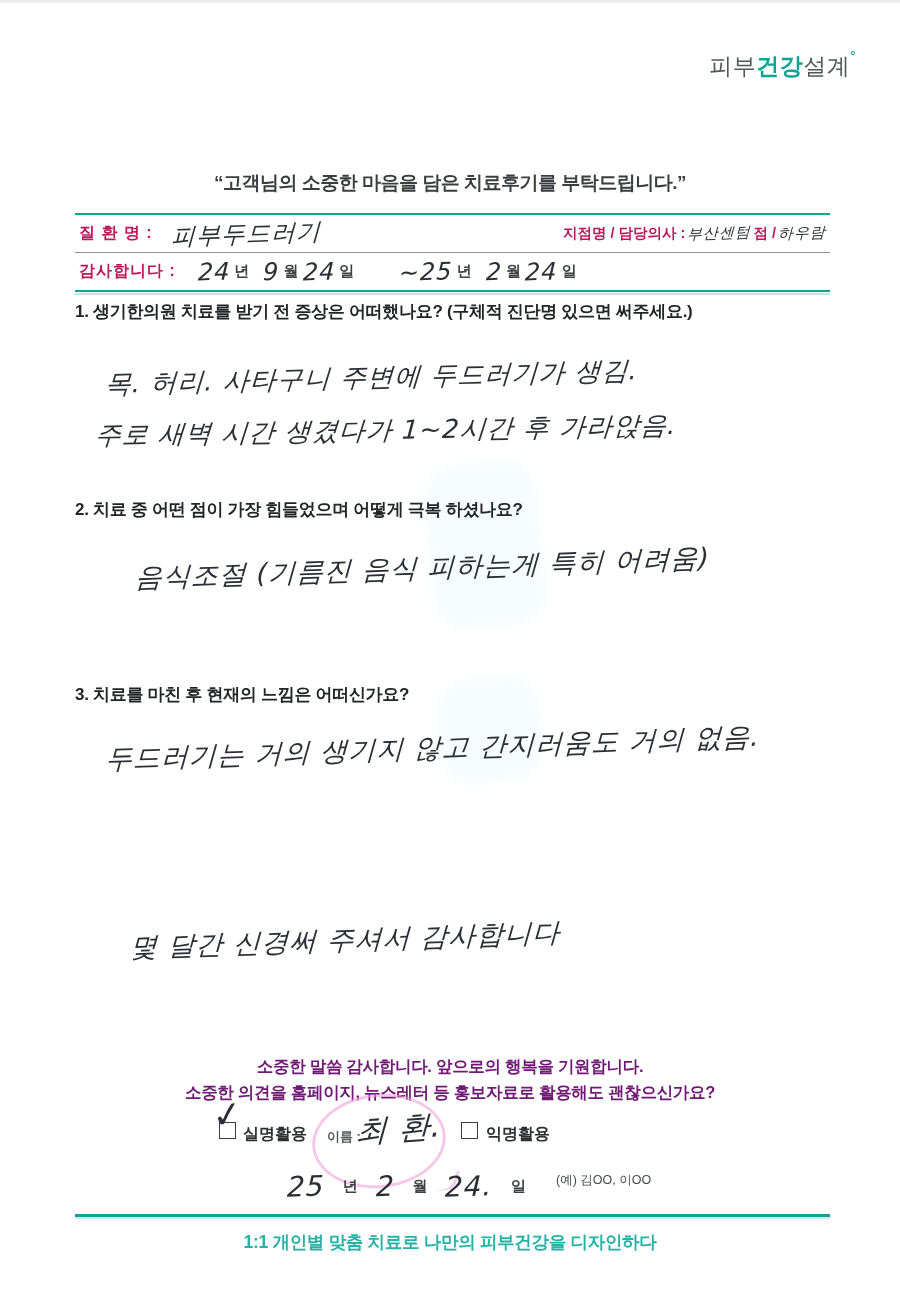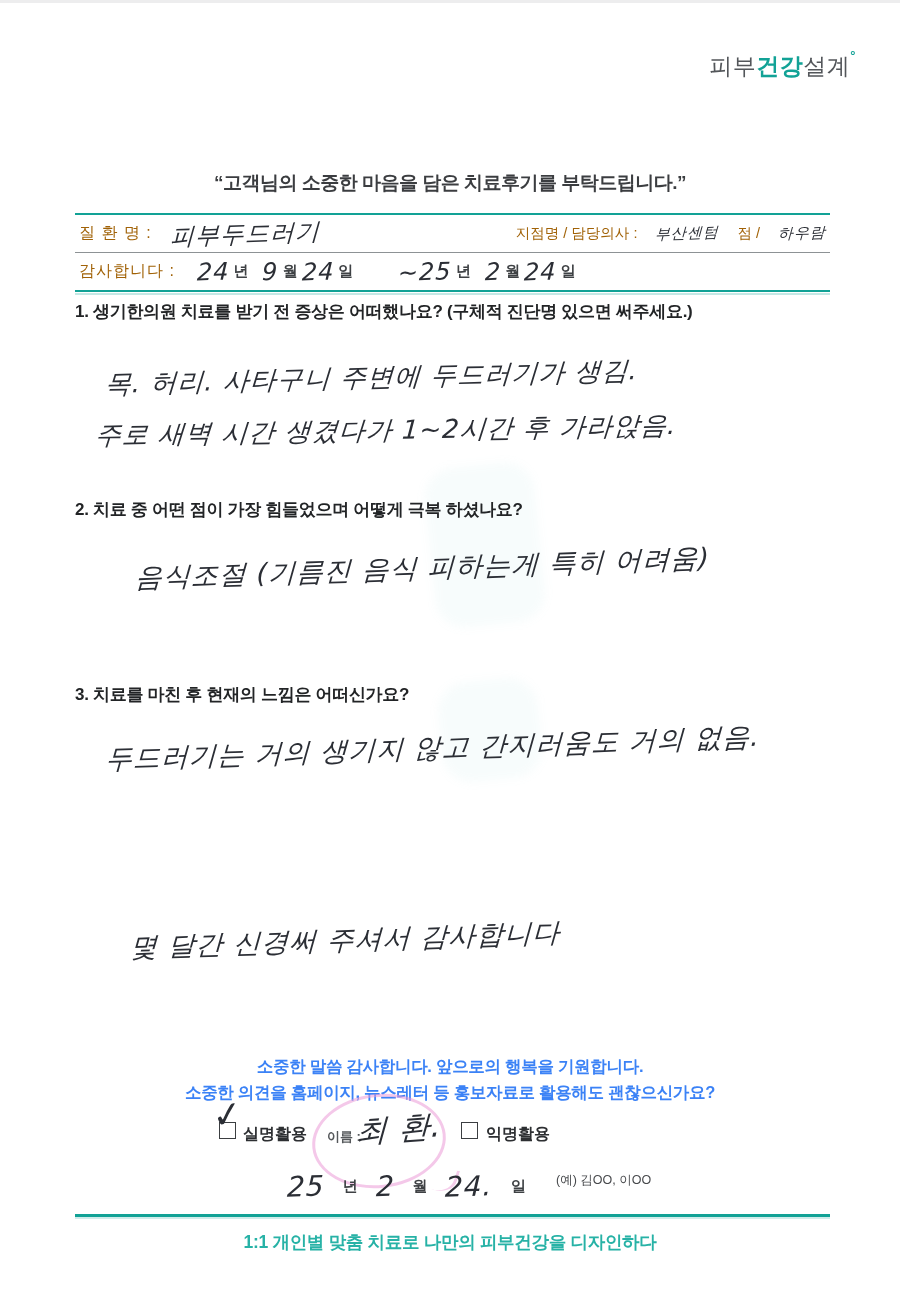--- a/index.html
+++ b/index.html
@@ -30,40 +30,40 @@
   .title .accent{color:#12a296;}
   .subtitle{position:absolute;top:170px;left:0;right:0;text-align:center;
             font-size:19px;font-weight:700;color:#3b3d40;letter-spacing:-0.5px;}
 
   
   .info-table{position:absolute;left:75px;width:755px;top:213px;
               border-top:2px solid #12a296;}
   .info-row{display:flex;align-items:center;height:37px;padding:0 4px;}
   .info-row.first{border-bottom:1.5px solid #8d9295;}
   .info-table::after{content:"";display:block;height:0;border-bottom:2.5px solid #12a296;box-shadow:0 3px 0 rgba(18,162,150,0.25);}
-  .plabel{font-size:16px;font-weight:400;color:#a16207;letter-spacing:1px;white-space:nowrap;}
+  .plabel{font-size:16px;font-weight:700;color:#be185d;letter-spacing:1px;white-space:nowrap;}
   .plabel.small{font-size:14.5px;letter-spacing:0;}
-  .right-cell{margin-left:auto;display:flex;align-items:center;gap:18px;}
+  .right-cell{margin-left:auto;display:flex;align-items:center;gap:2px;}
 
   
   .hw{font-family:"DejaVu Sans",sans-serif;font-style:italic;color:#2b2e35;
       display:inline-block;letter-spacing:1px;transform:rotate(-2deg) skewX(-4deg);
       white-space:nowrap;}
   .hw-sm{font-size:15px;}
 
   .disease-value{margin-left:18px;font-size:24px;}
   .num{font-size:24px;margin:0 4px;}
   .unit{font-size:15px;font-weight:700;color:#3e4144;}
 
   
   .q-label{position:absolute;left:75px;font-size:17px;font-weight:700;color:#222426;letter-spacing:-0.3px;}
   .ans{position:absolute;font-size:26px;}
 
   
-  .thanks{position:absolute;left:0;right:0;text-align:center;font-size:16.5px;font-weight:700;color:#3b82f6;letter-spacing:-0.3px;}
+  .thanks{position:absolute;left:0;right:0;text-align:center;font-size:16.5px;font-weight:700;color:#701a75;letter-spacing:-0.3px;}
   .cbox{position:absolute;width:15px;height:15px;border:1.6px solid #3b3e41;background:transparent;}
   .checkmark{position:absolute;font-size:36px;color:#2b2e35;transform:rotate(-8deg);font-weight:400;}
   .consent-label{position:absolute;font-size:16px;font-weight:700;color:#2d2f32;}
   .name-label{position:absolute;font-size:13px;font-weight:700;color:#55585b;}
   .name-value{position:absolute;font-size:31px;}
   .pink-circle{position:absolute;left:312px;top:1094px;width:128px;height:88px;
                border:3px solid rgba(235,155,215,0.55);border-radius:50%;
                transform:rotate(-6deg);}
   .pink-tail{position:absolute;left:420px;top:1165px;width:34px;height:26px;
              border-right:3px solid rgba(235,155,215,0.5);border-radius:0 0 60% 0;

